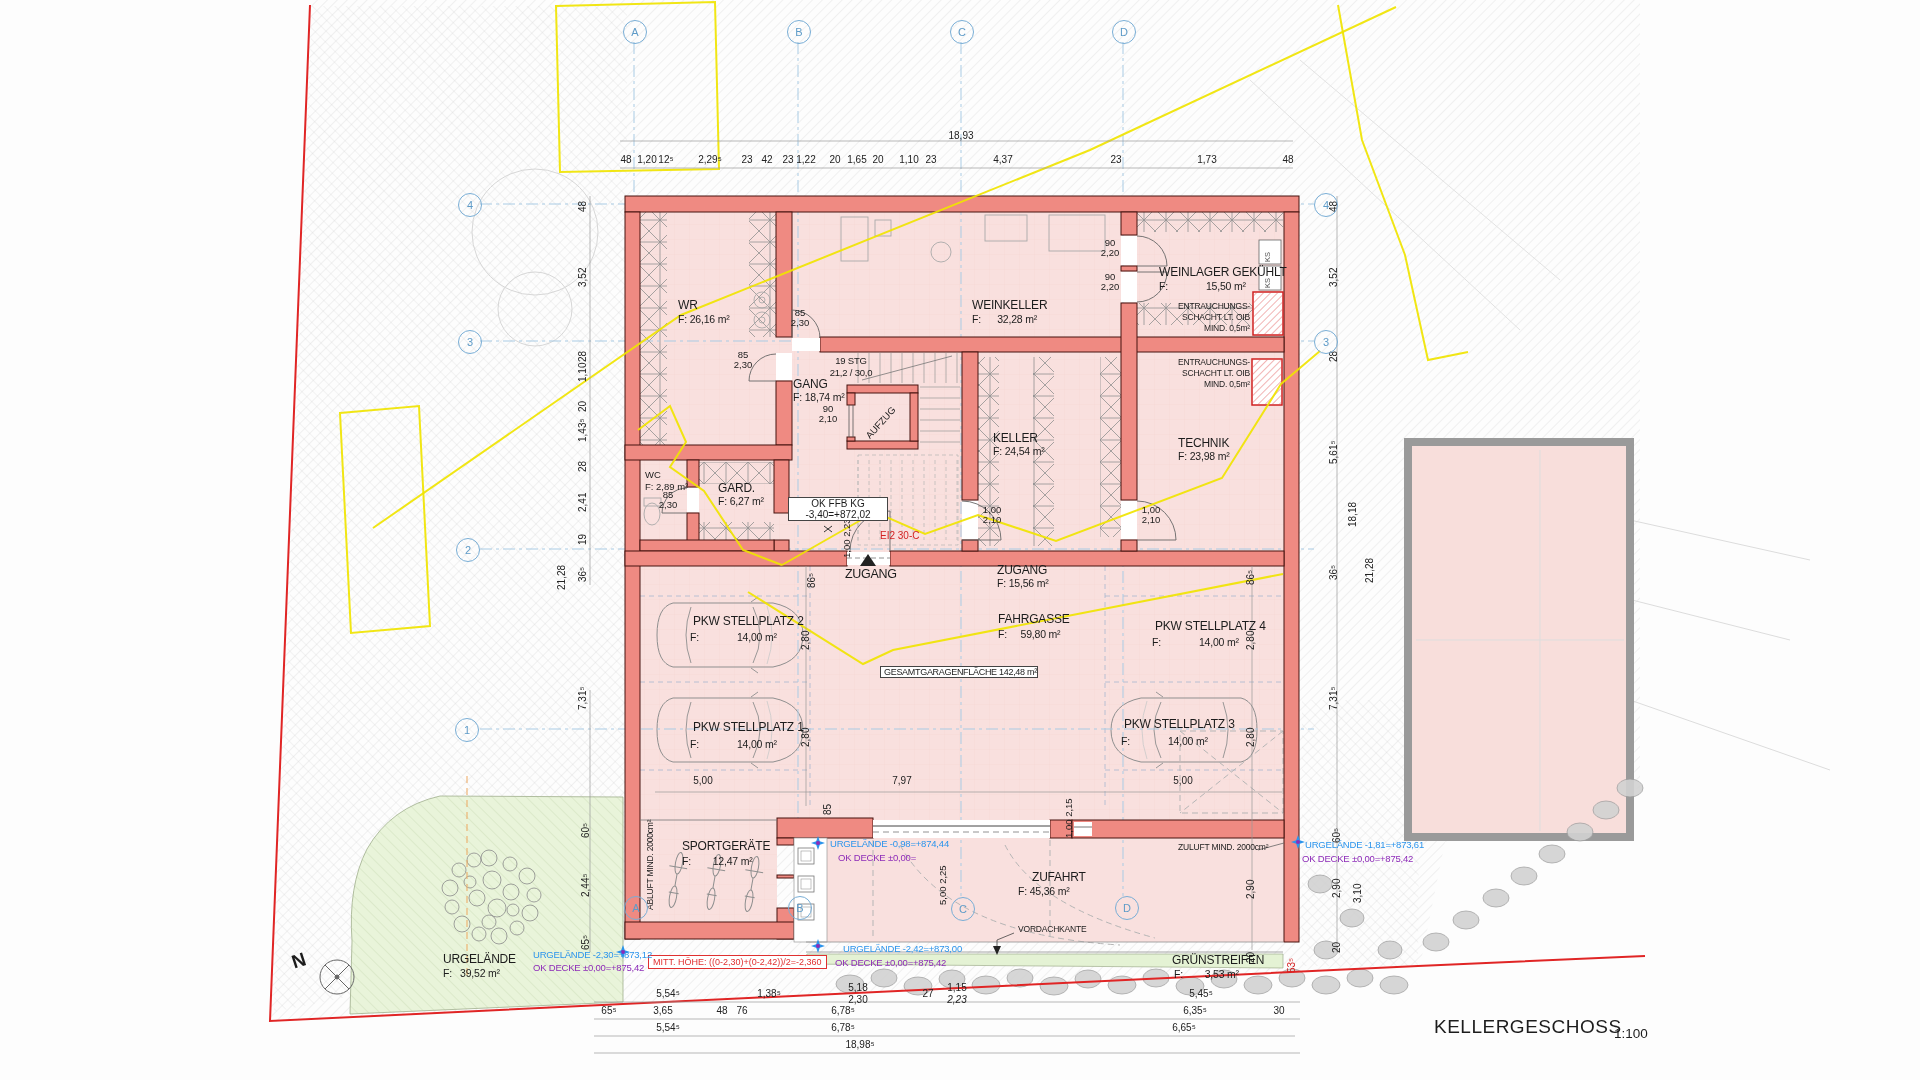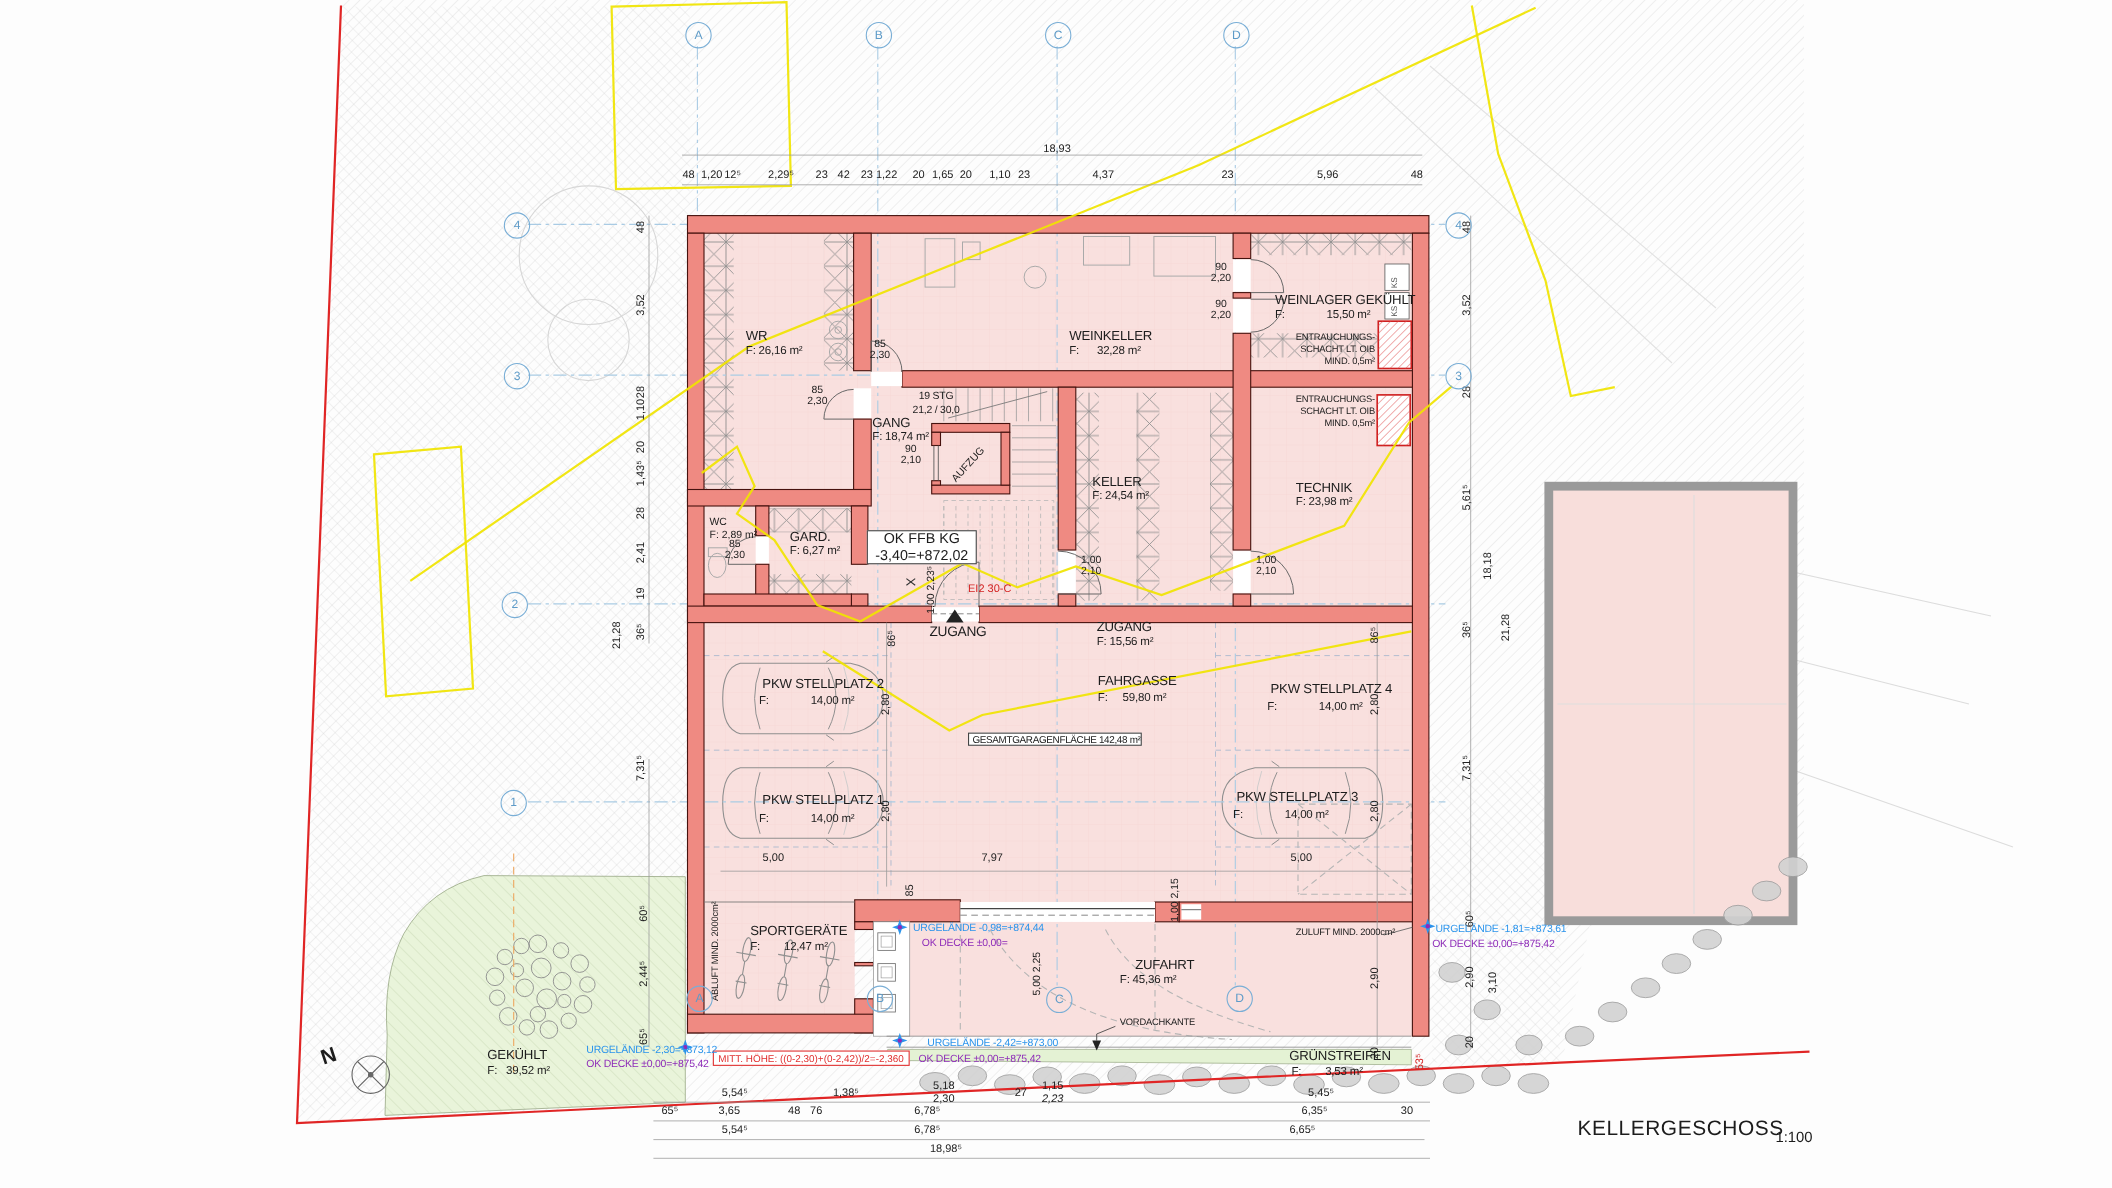--- a/index.html
+++ b/index.html
@@ -378,21 +378,21 @@
 <div class="t dim ctr" style="left:767px;top:154px;">42</div>
 <div class="t dim ctr" style="left:788px;top:154px;">23</div>
 <div class="t dim ctr" style="left:806px;top:154px;">1,22</div>
 <div class="t dim ctr" style="left:835px;top:154px;">20</div>
 <div class="t dim ctr" style="left:857px;top:154px;">1,65</div>
 <div class="t dim ctr" style="left:878px;top:154px;">20</div>
 <div class="t dim ctr" style="left:909px;top:154px;">1,10</div>
 <div class="t dim ctr" style="left:931px;top:154px;">23</div>
 <div class="t dim ctr" style="left:1003px;top:154px;">4,37</div>
 <div class="t dim ctr" style="left:1116px;top:154px;">23</div>
-<div class="t dim ctr" style="left:1207px;top:154px;">5,96</div>
+<div class="t dim ctr" style="left:1207px;top:154px;">1,73</div>
 <div class="t dim ctr" style="left:1288px;top:154px;">48</div>
 
 <div class="t dim v" style="left:577px;top:212px;">48</div>
 <div class="t dim v" style="left:577px;top:287px;">3,52</div>
 <div class="t dim v" style="left:577px;top:362px;">28</div>
 <div class="t dim v" style="left:577px;top:382px;">1,10</div>
 <div class="t dim v" style="left:577px;top:412px;">20</div>
 <div class="t dim v" style="left:577px;top:442px;">1,43⁵</div>
 <div class="t dim v" style="left:577px;top:472px;">28</div>
 <div class="t dim v" style="left:577px;top:512px;">2,41</div>
@@ -477,40 +477,40 @@
 <div class="t rname" style="left:693px;top:721px;">PKW STELLPLATZ 1</div>
 <div class="t rarea" style="left:690px;top:739px;">F:              14,00 m²</div>
 <div class="t rname" style="left:1124px;top:718px;">PKW STELLPLATZ 3</div>
 <div class="t rarea" style="left:1121px;top:736px;">F:              14,00 m²</div>
 <div class="t rname" style="left:1155px;top:620px;">PKW STELLPLATZ 4</div>
 <div class="t rarea" style="left:1152px;top:637px;">F:              14,00 m²</div>
 <div class="t rname" style="left:682px;top:840px;">SPORTGERÄTE</div>
 <div class="t rarea" style="left:682px;top:856px;">F:        12,47 m²</div>
 <div class="t rname" style="left:1032px;top:871px;">ZUFAHRT</div>
 <div class="t rarea" style="left:1018px;top:886px;">F: 45,36 m²</div>
-<div class="t rname" style="left:443px;top:953px;">GEKÜHLT</div>
+<div class="t rname" style="left:443px;top:953px;">URGELÄNDE</div>
 <div class="t rarea" style="left:443px;top:968px;">F:   39,52 m²</div>
 <div class="t rname" style="left:1172px;top:954px;">GRÜNSTREIFEN</div>
 <div class="t rarea" style="left:1174px;top:969px;">F:        3,53 m²</div>
 
 <div class="t door ctr" style="left:743px;top:350px;"><span>85</span><br><span>2,30</span></div>
 <div class="t door ctr" style="left:800px;top:308px;"><span>85</span><br><span>2,30</span></div>
 <div class="t door ctr" style="left:1110px;top:238px;"><span>90</span><br><span>2,20</span></div>
 <div class="t door ctr" style="left:1110px;top:272px;"><span>90</span><br><span>2,20</span></div>
 <div class="t door ctr" style="left:828px;top:404px;"><span>90</span><br><span>2,10</span></div>
 <div class="t door ctr" style="left:668px;top:490px;"><span>85</span><br><span>2,30</span></div>
 <div class="t door ctr" style="left:992px;top:505px;"><span>1,00</span><br><span>2,10</span></div>
 <div class="t door ctr" style="left:1151px;top:505px;"><span>1,00</span><br><span>2,10</span></div>
 <div class="t door v" style="left:842px;top:558px;"><span>1,00</span> <span>2,23⁵</span></div>
 <div class="t door v" style="left:938px;top:905px;"><span>5,00</span> <span>2,25</span></div>
 <div class="t door v" style="left:1064px;top:838px;"><span>1,00</span> <span>2,15</span></div>
 
 <div class="t ann ctr" style="left:851px;top:356px;">19 STG</div>
 <div class="t ann ctr" style="left:851px;top:368px;">21,2 / 30,0</div>
-<div class="t box" style="left:788px;top:482px;width:92px;font-size:13px;"><span>OK FFB KG</span><br><span>-3,40=+872,02</span></div>
+<div class="t box" style="left:788px;top:497px;width:92px;font-size:10px;"><span>OK FFB KG</span><br><span>-3,40=+872,02</span></div>
 <div class="t box" style="left:880px;top:666px;width:150px;font-size:9px;letter-spacing:-0.3px;">GESAMTGARAGENFLÄCHE 142,48 m²</div>
 <div class="t ann" style="left:1148px;top:301px;width:102px;text-align:right;font-size:8.5px;line-height:1.3;"><span>ENTRAUCHUNGS-</span><br><span>SCHACHT LT. OIB</span><br><span>MIND. 0,5m²</span></div>
 <div class="t ann" style="left:1148px;top:357px;width:102px;text-align:right;font-size:8.5px;line-height:1.3;"><span>ENTRAUCHUNGS-</span><br><span>SCHACHT LT. OIB</span><br><span>MIND. 0,5m²</span></div>
 <div class="t v" style="left:1264px;top:262px;font-size:7.5px;color:#555;">KS</div>
 <div class="t v" style="left:1264px;top:288px;font-size:7.5px;color:#555;">KS</div>
 <div class="t red" style="left:880px;top:530px;font-size:10px;">EI2 30-C</div>
 <div class="t" style="left:845px;top:567px;font-size:12.5px;letter-spacing:-0.3px;">ZUGANG</div>
 <div class="t ann v" style="left:646px;top:910px;font-size:8.5px;">ABLUFT MIND. 2000cm²</div>
 <div class="t ann" style="left:1178px;top:843px;font-size:8.5px;">ZULUFT MIND. 2000cm²</div>
 <div class="t ann" style="left:1018px;top:925px;font-size:8.5px;">VORDACHKANTE</div>

